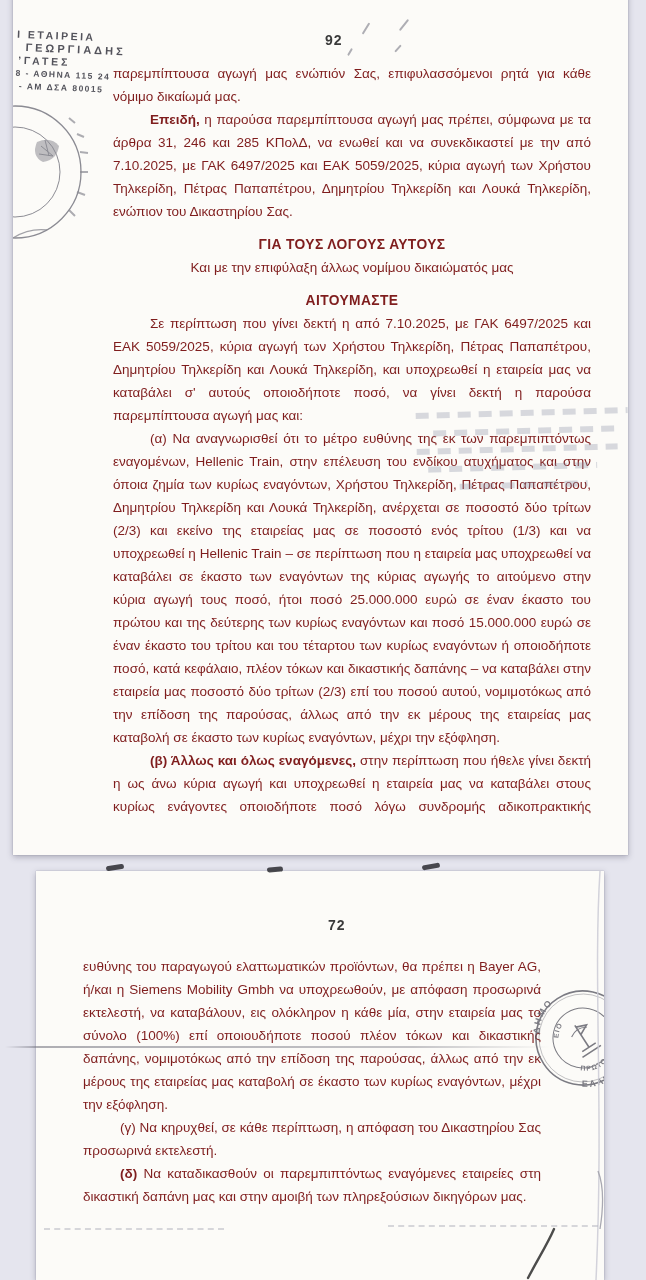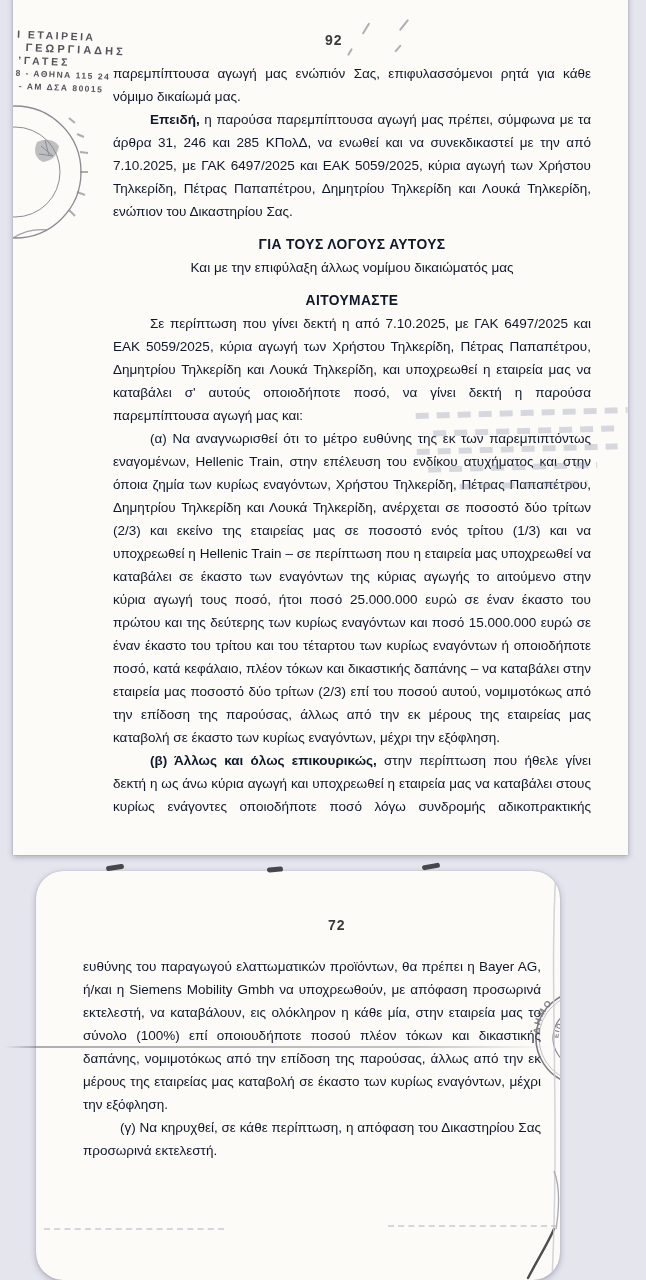--- a/index.html
+++ b/index.html
@@ -7,30 +7,30 @@
     width:646px;height:1280px;overflow:hidden;position:relative;
     background:#e5e5ee;
     font-family:"Liberation Sans","DejaVu Sans",sans-serif;
   }
   .canvas{position:absolute;inset:0;}
   .page{
     position:absolute;background:#fcfbf8;overflow:hidden;
     box-shadow:0 2px 6px rgba(60,60,85,.35), 0 0 1px rgba(60,60,85,.4);
   }
   #page1{left:13px;top:-8px;width:615px;height:863px;}
-  #page2{left:36px;top:871px;width:524px;height:409px;border-radius:27px;}
+  #page2{left:36px;top:871px;width:568px;height:409px;}
 
   .page-number{
     position:absolute;font-size:14px;color:#3a3a3a;letter-spacing:1px;font-weight:bold;
   }
   #page1 .page-number{left:312px;top:40px;}
   #page2 .page-number{left:292px;top:46px;}
 
   .text-col{
-    position:absolute;color:#0f172a;font-size:13.5px;line-height:23px;
+    position:absolute;color:#7f1d1d;font-size:13.5px;line-height:23px;
     text-align:justify;
   }
   #col1{left:100px;top:70px;width:478px;}
   #col2{left:47px;top:84px;width:458px;}
   .text-col p{margin:0;}
   p.indent{text-indent:37px;}
   .justify-last{text-align-last:justify;}
   .lead-bold{font-weight:bold;}
   .center-head{
     text-align:center;text-align-last:center;font-weight:bold;margin-top:10px !important;
@@ -132,21 +132,21 @@
     <div class="text-col" id="col1">
       <p>παρεμπίπτουσα αγωγή μας ενώπιόν Σας, επιφυλασσόμενοι ρητά για κάθε νόμιμο δικαίωμά μας.</p>
       <p class="indent"><span class="lead-bold">Επειδή,</span><span> η παρούσα παρεμπίπτουσα αγωγή μας πρέπει, σύμφωνα με τα άρθρα 31, 246 και 285 ΚΠολΔ, να ενωθεί και να συνεκδικαστεί με την από 7.10.2025, με ΓΑΚ 6497/2025 και ΕΑΚ 5059/2025, κύρια αγωγή των Χρήστου Τηλκερίδη, Πέτρας Παπαπέτρου, Δημητρίου Τηλκερίδη και Λουκά Τηλκερίδη, ενώπιον του Δικαστηρίου Σας.</span></p>
 
       <p class="center-head">ΓΙΑ ΤΟΥΣ ΛΟΓΟΥΣ ΑΥΤΟΥΣ</p>
       <p class="center-sub">Και με την επιφύλαξη άλλως νομίμου δικαιώματός μας</p>
       <p class="center-head">ΑΙΤΟΥΜΑΣΤΕ</p>
 
       <p class="indent">Σε περίπτωση που γίνει δεκτή η από 7.10.2025, με ΓΑΚ 6497/2025 και ΕΑΚ 5059/2025, κύρια αγωγή των Χρήστου Τηλκερίδη, Πέτρας Παπαπέτρου, Δημητρίου Τηλκερίδη και Λουκά Τηλκερίδη, και υποχρεωθεί η εταιρεία μας να καταβάλει σ' αυτούς οποιοδήποτε ποσό, να γίνει δεκτή η παρούσα παρεμπίπτουσα αγωγή μας και:</p>
       <p class="indent"><span>(α)</span><span> Να αναγνωρισθεί ότι το μέτρο ευθύνης της εκ των παρεμπιπτόντως εναγομένων, Hellenic Train, στην επέλευση του ενδίκου ατυχήματος και στην όποια ζημία των κυρίως εναγόντων, Χρήστου Τηλκερίδη, Πέτρας Παπαπέτρου, Δημητρίου Τηλκερίδη και Λουκά Τηλκερίδη, ανέρχεται σε ποσοστό δύο τρίτων (2/3) και εκείνο της εταιρείας μας σε ποσοστό ενός τρίτου (1/3) και να υποχρεωθεί η Hellenic Train – σε περίπτωση που η εταιρεία μας υποχρεωθεί να καταβάλει σε έκαστο των εναγόντων της κύριας αγωγής το αιτούμενο στην κύρια αγωγή τους ποσό, ήτοι ποσό 25.000.000 ευρώ σε έναν έκαστο του πρώτου και της δεύτερης των κυρίως εναγόντων και ποσό 15.000.000 ευρώ σε έναν έκαστο του τρίτου και του τέταρτου των κυρίως εναγόντων ή οποιοδήποτε ποσό, κατά κεφάλαιο, πλέον τόκων και δικαστικής δαπάνης – να καταβάλει στην εταιρεία μας ποσοστό δύο τρίτων (2/3) επί του ποσού αυτού, νομιμοτόκως από την επίδοση της παρούσας, άλλως από την εκ μέρους της εταιρείας μας καταβολή σε έκαστο των κυρίως εναγόντων, μέχρι την εξόφληση.</span></p>
-      <p class="indent justify-last"><span class="lead-bold">(β) Άλλως και όλως επικουρικώς,</span><span> στην περίπτωση που ήθελε γίνει δεκτή η ως άνω κύρια αγωγή και υποχρεωθεί η εταιρεία μας να καταβάλει στους κυρίως ενάγοντες οποιοδήποτε ποσό λόγω συνδρομής αδικοπρακτικής</span></p>
+      <p class="indent justify-last"><span class="lead-bold">(β) Άλλως και όλως εναγόμενες,</span><span> στην περίπτωση που ήθελε γίνει δεκτή η ως άνω κύρια αγωγή και υποχρεωθεί η εταιρεία μας να καταβάλει στους κυρίως ενάγοντες οποιοδήποτε ποσό λόγω συνδρομής αδικοπρακτικής</span></p>
     </div>
 
     <div class="ghost">
       <div class="g"></div>
         <div class="g"></div>
         <div class="g"></div>
         <div class="g"></div>
         <div class="g"></div>
     </div>
   </div>
@@ -155,20 +155,21 @@
   <div class="bind-mark bm2"></div>
   <div class="bind-mark bm3"></div>
 
   <div class="page" id="page2">
 
     <div class="page-number">72</div>
 
     <div class="text-col" id="col2">
       <p>ευθύνης του παραγωγού ελαττωματικών προϊόντων, θα πρέπει η Bayer AG, ή/και η Siemens Mobility Gmbh να υποχρεωθούν, με απόφαση προσωρινά εκτελεστή, να καταβάλουν, εις ολόκληρον η κάθε μία, στην εταιρεία μας το σύνολο (100%) επί οποιουδήποτε ποσού πλέον τόκων και δικαστικής δαπάνης, νομιμοτόκως από την επίδοση της παρούσας, άλλως από την εκ μέρους της εταιρείας μας καταβολή σε έκαστο των κυρίως εναγόντων, μέχρι την εξόφληση.</p>
       <p class="indent"><span>(γ)</span><span> Να κηρυχθεί, σε κάθε περίπτωση, η απόφαση του Δικαστηρίου Σας προσωρινά εκτελεστή.</span></p>
+      <p class="indent"><span class="lead-bold">(δ)</span><span> Να καταδικασθούν οι παρεμπιπτόντως εναγόμενες εταιρείες στη δικαστική δαπάνη μας και στην αμοιβή των πληρεξούσιων δικηγόρων μας.</span></p>
     </div>
 
     <div class="dash-seg ds1"></div>
     <div class="dash-seg ds2"></div>
 
     <svg class="seal-svg" id="court-seal" width="122" height="122" viewBox="0 0 122 122">
       <defs>
         <path id="arcOuterTop" d="M 22,46 A 40,40 0 0 1 100,46"></path>
         <path id="arcOuterBot" d="M 18,68 A 43,43 0 0 0 104,68"></path>
         <path id="arcInnerTop" d="M 38,52 A 25,25 0 0 1 84,52"></path>

